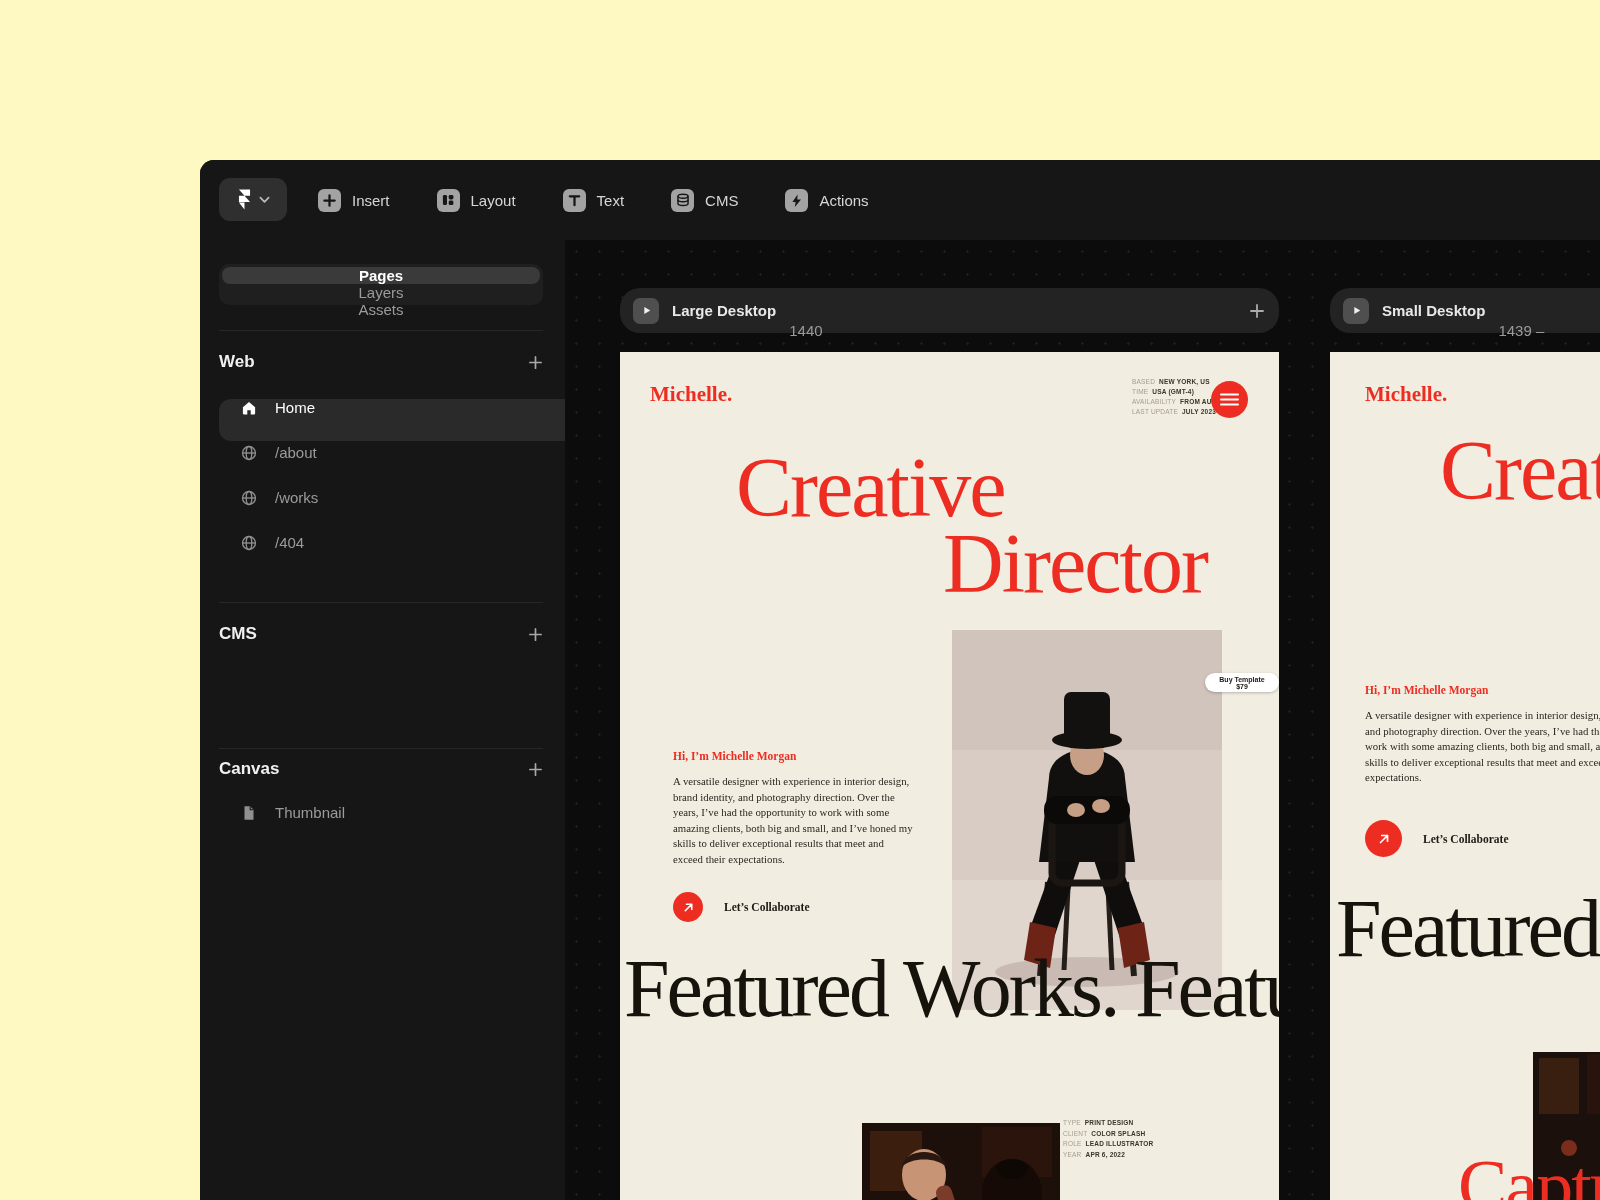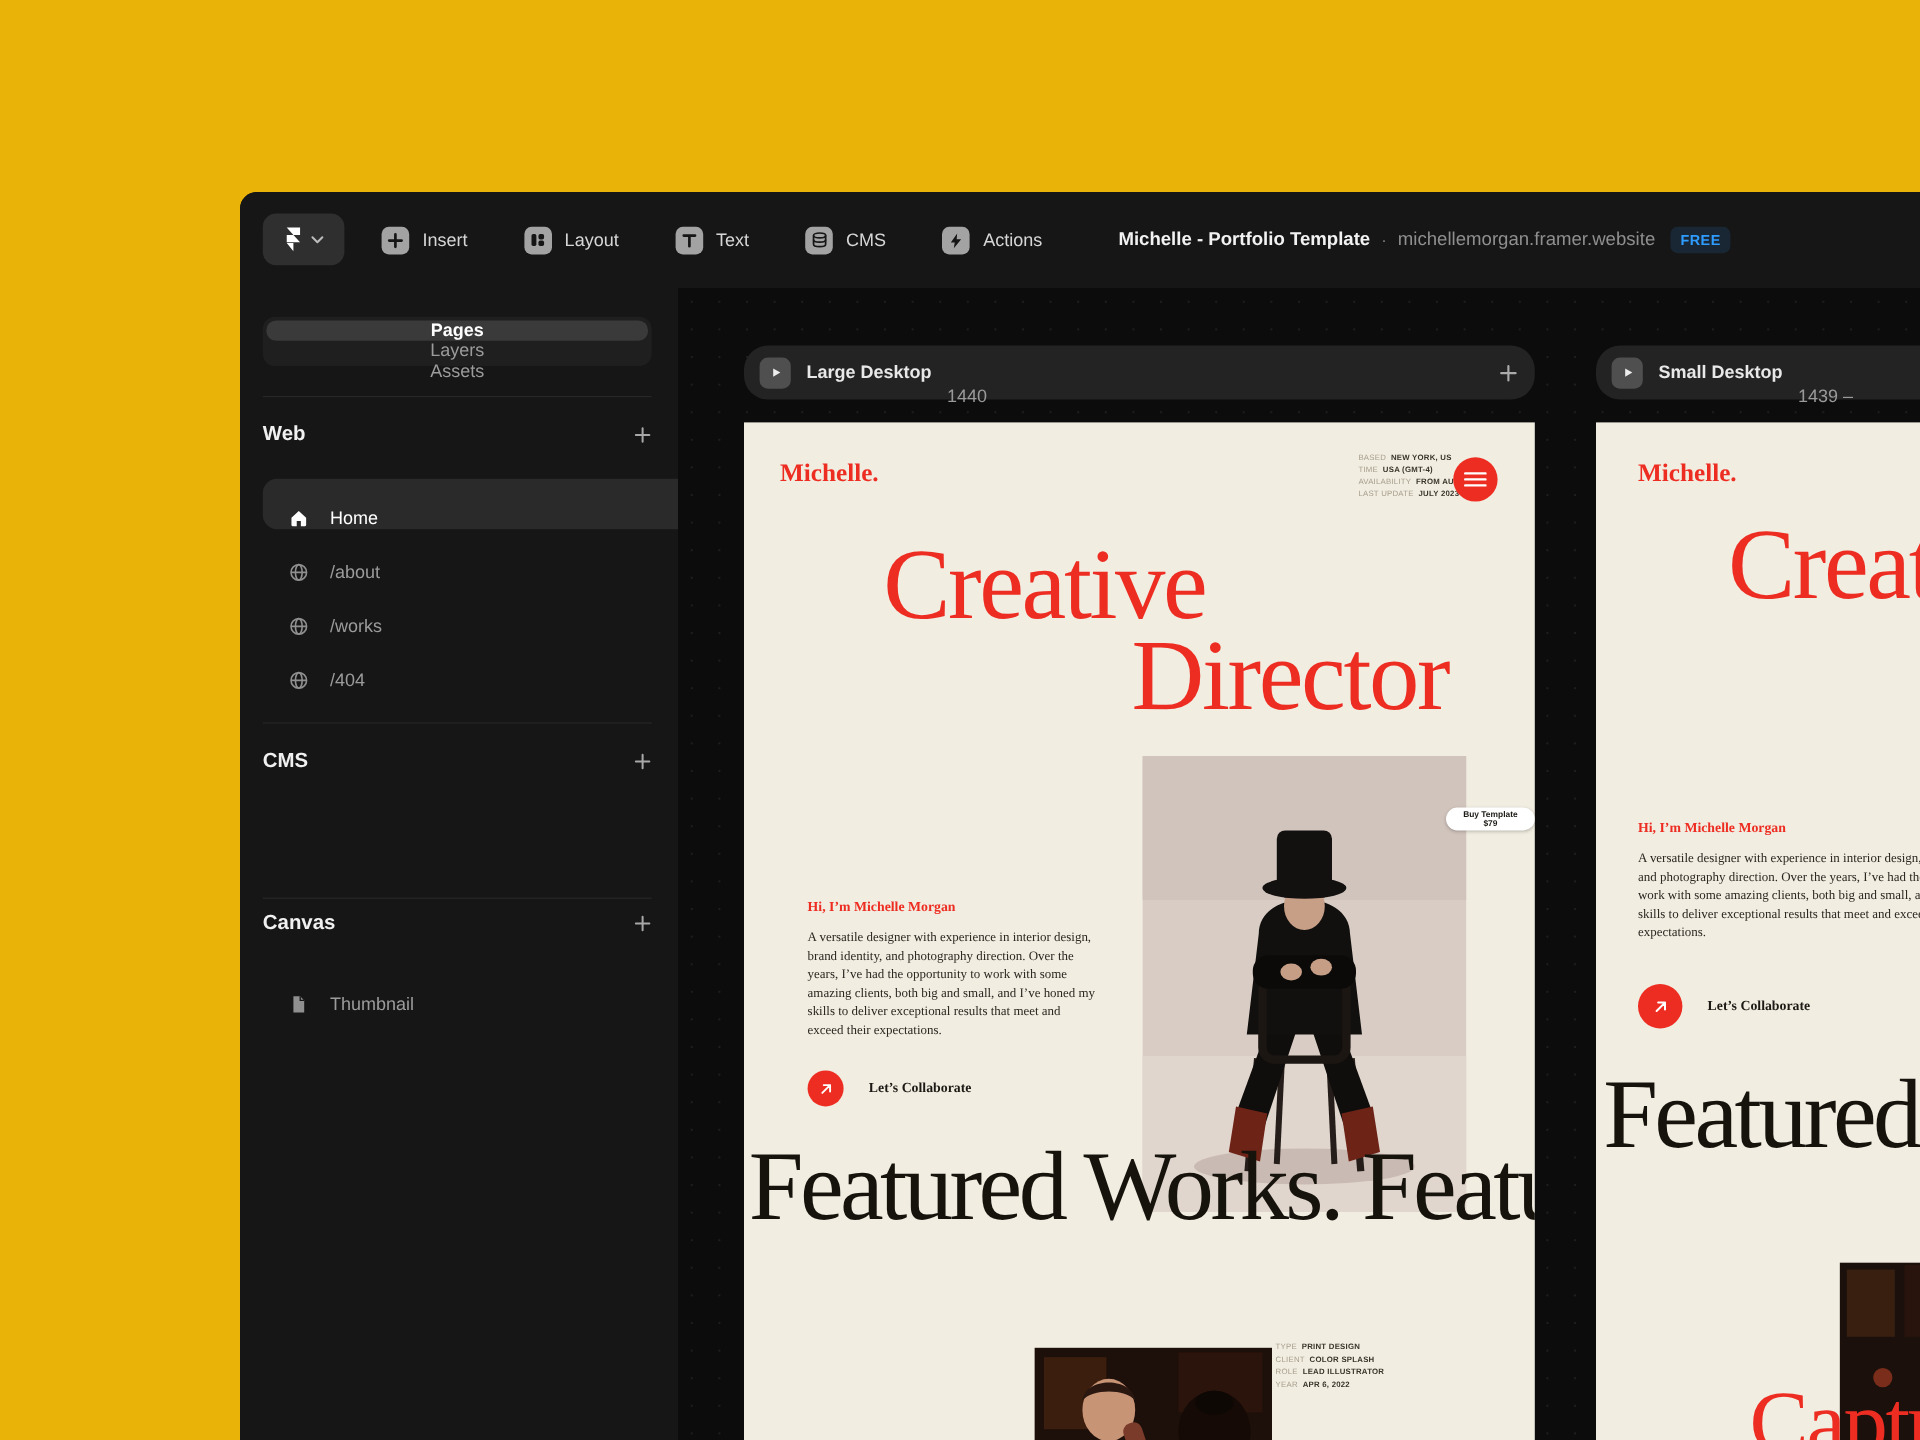--- a/index.html
+++ b/index.html
@@ -1,18 +1,18 @@
 <!DOCTYPE html>
 <html><head>
 <meta charset="utf-8">
 <style>
   * { margin:0; padding:0; box-sizing:border-box; }
   html,body { width:1600px; height:1200px; }
   body { font-family:"Liberation Sans", sans-serif; }
-  .page { position:relative; width:1600px; height:1200px; background:#eab308; overflow:hidden; }
+  .page { position:relative; width:1600px; height:1200px; background:#fef9c3; overflow:hidden; }
 
   
   .window { position:absolute; left:200px; top:160px; width:1400px; height:1040px;
             background:#161616; border-top-left-radius:14px; overflow:hidden; }
 
   
   .toolbar { position:absolute; top:0; left:0; right:0; height:80px; background:#161616; }
   .logo-btn { position:absolute; left:19px; top:18px; width:68px; height:43px; background:#2f2f2f;
               border-radius:11px; border:none; display:flex; align-items:center; justify-content:center; gap:7px; cursor:pointer; }
   .tb-groups { position:absolute; left:118px; top:0; height:80px; display:flex; align-items:center; gap:47px; }
@@ -32,21 +32,21 @@
   .tabs { position:absolute; left:19px; top:24px; width:324px; height:41px; background:#1f1f1f;
           border-radius:10px; display:flex; align-items:stretch; padding:3px;flex-direction:column; }
   .tab { flex:1; display:flex; align-items:center; justify-content:center; font-size:15px; color:#9b9b9b;
          border:none; background:transparent; border-radius:8px; cursor:pointer; position:relative; }
   .tab.active { background:#3a3a3a; color:#ffffff; font-weight:700; }
   .tab-div { width:1px; height:16px; background:#3a3a3a; align-self:center; }
   .sb-div { position:absolute; left:19px; right:22px; height:1px; background:#272727; }
   .sec-head { position:absolute; left:19px; right:22px; height:24px; display:flex; align-items:center; justify-content:space-between; }
   .sec-title { font-size:17px; font-weight:700; color:#f0f0f0; }
   .sec-plus { color:#a8a8a8; background:none; border:none; cursor:pointer; display:flex; }
-  .row { position:absolute; left:19px; width:380px; height:42px; display:flex; align-items:flex-end;
+  .row { position:absolute; left:19px; width:380px; height:42px; display:flex; align-items:flex-start;
          border-radius:12px; cursor:pointer; color:#9b9b9b; }
   .row.active { background:#2a2a2a; color:#ffffff; }
   .row-icon { width:20px; margin-left:21px; display:flex; color:#8f8f8f; }
   .row.active .row-icon { color:#ffffff; }
   .row-label { margin-left:15px; font-size:15px; }
   .row-badge { margin-left:auto; margin-right:8px; min-width:41px; height:27px; background:#2f2f2f; color:#c9c9c9;
                font-size:13px; border-radius:14px; display:flex; align-items:center; justify-content:center; }
 
   
   .canvas { position:absolute; top:80px; left:365px; right:0; bottom:0; background:#0c0c0c; overflow:hidden;
@@ -143,26 +143,20 @@
         <div class="tb-group">
           <span class="tb-icon">
             <svg width="15" height="15" viewBox="0 0 20 20">
                 <path d="M11.5 2 4.5 12h4.3l-1 6.5L16 8.5h-5z" fill="currentColor"></path>
               </svg>
           </span>
           <span class="tb-label">Actions</span>
         </div>
       </div>
 
-      <div class="tb-title-area">
-        <span class="tb-title">Michelle - Portfolio Template</span>
-        <span class="tb-sep">·</span>
-        <span class="tb-url">michellemorgan.framer.website</span>
-        <span class="tb-free">FREE</span>
-      </div>
     </div>
 
     <div class="sidebar">
       <div class="tabs">
         <button class="tab active">Pages</button>
         <button class="tab">Layers</button>
         <span class="tab-div"></span>
         <button class="tab">Assets</button>
       </div>
 

